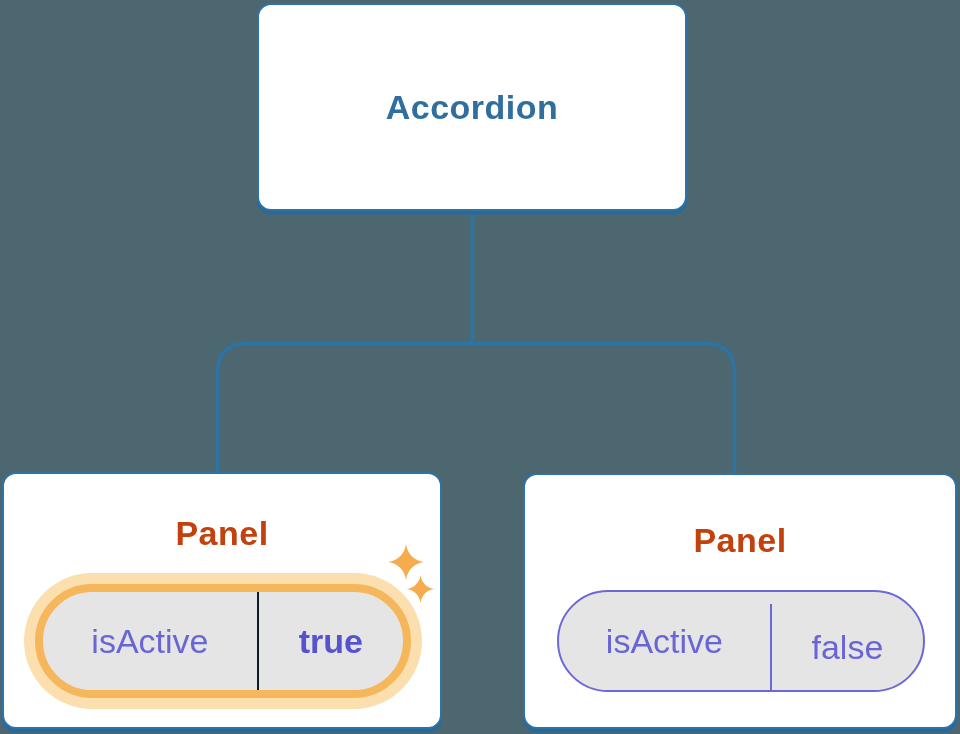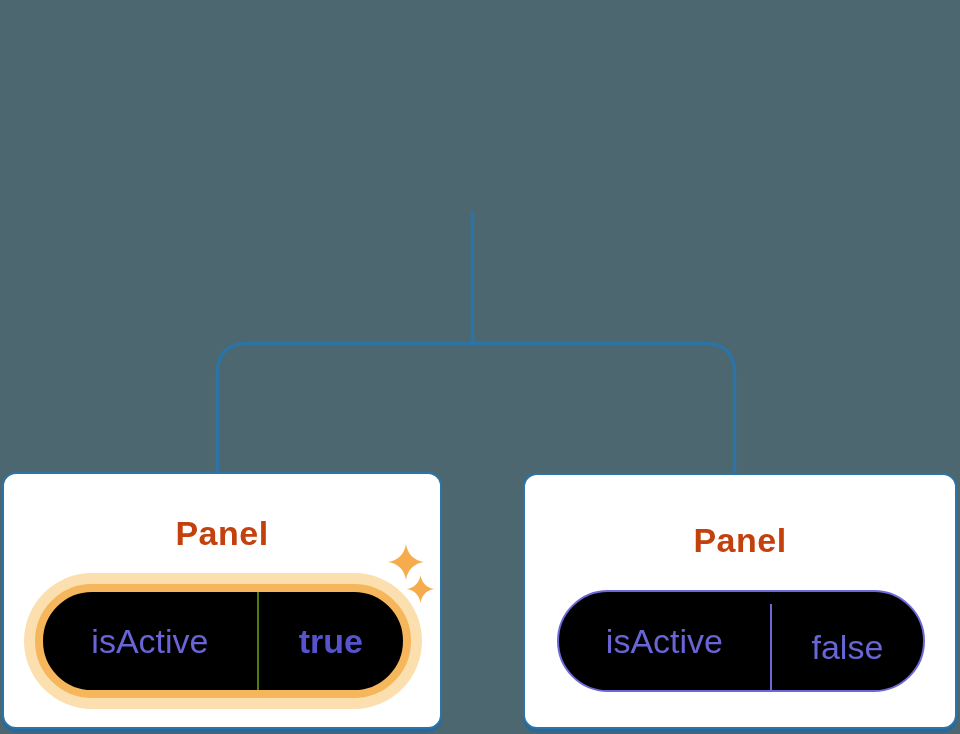--- a/index.html
+++ b/index.html
@@ -52,40 +52,40 @@
     font-weight: 600;
     letter-spacing: 0.5px;
   }
   .node-panel-left  .panel-title { top: 512px - 472px; top: 40px; }
   .node-panel-right .panel-title { top: 46px; }
 
   .prop-pill {
     position: absolute;
     display: flex;
     align-items: stretch;
-    background: #000000;
+    background: #e5e5e5;
     border-radius: 999px;
     font-size: 34px;
     color: #6965d6;
   }
   .prop-pill .cell {
     display: flex;
     align-items: center;
     justify-content: center;
     white-space: nowrap;
   }
   
   .pill-active {
     left: 31px; top: 110px;
     width: 376px; height: 114px;
     border: 8px solid #f6b65c;
     box-shadow: 0 0 0 11px #fbdfae;
   }
   .pill-active .cell-name  { flex: 215 0 0; }
-  .pill-active .cell-value { flex: 145 0 0; border-left: 2px solid #4d7c0f; }
+  .pill-active .cell-value { flex: 145 0 0; border-left: 2px solid #0f172a; }
   .pill-active .cell-value { font-weight: bold; color: #5753cf; }
   
   .pill-inactive {
     left: 32px; top: 115px;
     width: 368px; height: 102px;
     border: 2px solid #6d68d8;
   }
   .pill-inactive .cell-name  { flex: 212 0 0; }
   .pill-inactive .cell-value { flex: 152 0 0; border-left: 2px solid #6d68d8; margin-top: 12px; }
 
@@ -99,20 +99,23 @@
 </head>
 <body>
 
 <div class="stage">
 
   <svg class="connector-svg" viewBox="0 0 960 734" xmlns="http://www.w3.org/2000/svg">
     <path d="M 472.5 211 L 472.5 343.5" fill="none" stroke="#2c73a6" stroke-width="3.5"></path>
     <path d="M 217.5 473 L 217.5 373 Q 217.5 343.5 247.5 343.5 L 704.5 343.5 Q 734.5 343.5 734.5 373 L 734.5 474" fill="none" stroke="#2c73a6" stroke-width="3.5"></path>
   </svg>
 
+  <div class="node node-root">
+    <span class="node-label">Accordion</span>
+  </div>
 
   <div class="node node-panel-left">
     <div class="panel-title">Panel</div>
     <div class="prop-pill pill-active">
       <div class="cell cell-name">isActive</div>
       <div class="cell cell-value">true</div>
     </div>
   </div>
 
   <div class="node node-panel-right">

